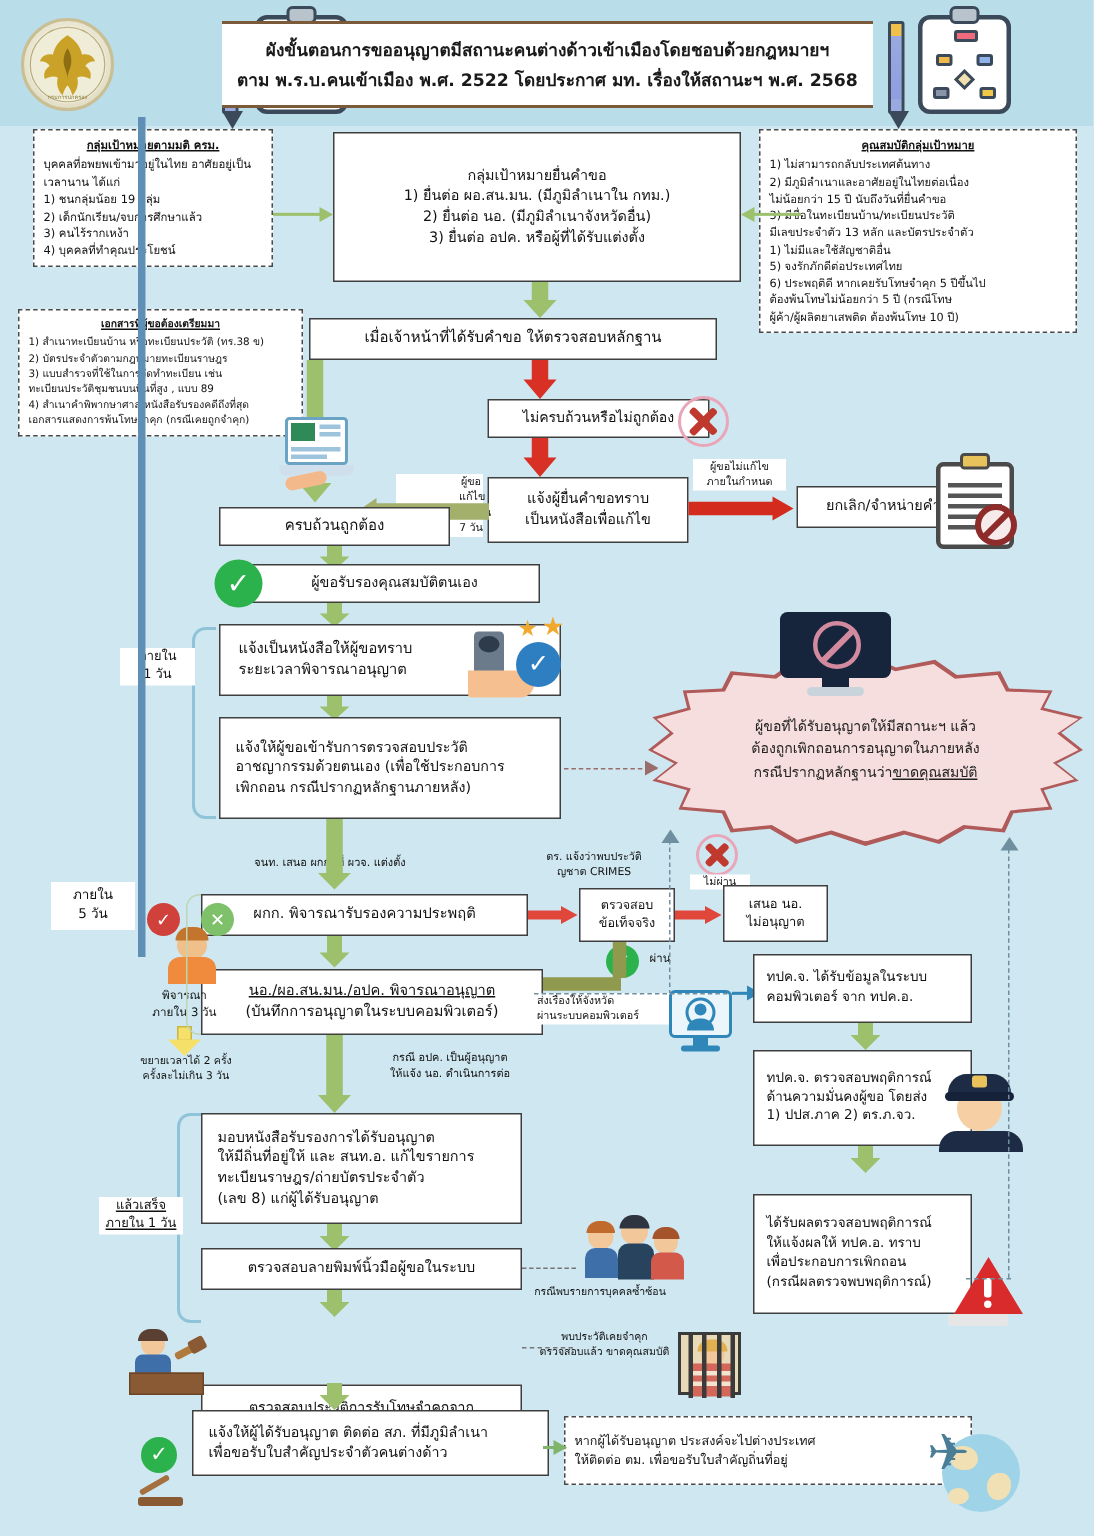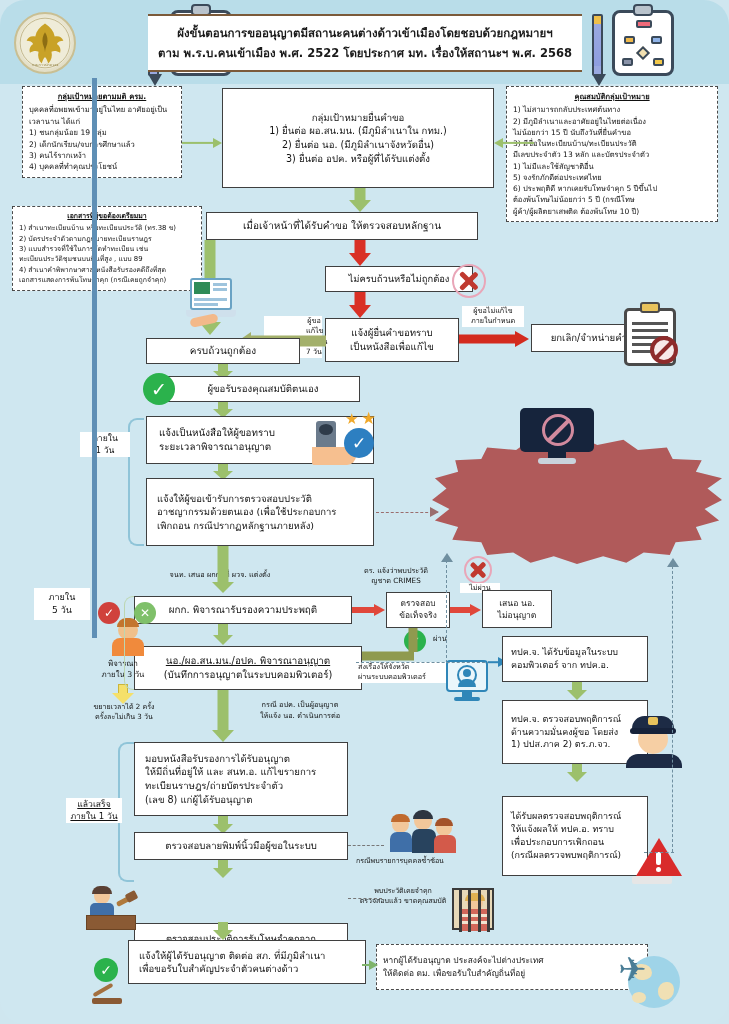--- a/index.html
+++ b/index.html
@@ -7,21 +7,20 @@
     width: 729px; height: 1024px;
     background: #cfe6ef;
     font-family: "DejaVu Sans", "Liberation Sans", sans-serif;
     overflow: hidden;
   }
   #page {
     position: relative;
     width: 729px; height: 1024px;
     background: linear-gradient(180deg,#cfe7f0 0%, #cfe7f0 100%);
     overflow: hidden;
-    border-radius: 25px;
   }
 
   
   .header-band {
     position: absolute; left: 0; top: 0; width: 729px; height: 84px;
     background: #b9dde9;
   }
   .title-bar {
     position: absolute; left: 148px; top: 14px; width: 434px; height: 58px;
     background: #ffffff; border-top: 2px solid #7b5a3a; border-bottom: 2px solid #7b5a3a;
@@ -650,20 +649,29 @@
     <div style="position:absolute; left:20px; top:14px; width:5px; height:13px; background:#fff; border-radius:2px;"></div>
     <div style="position:absolute; left:20px; top:29px; width:5px; height:5px; background:#fff; border-radius:50%;"></div>
     <div style="position:absolute; left:-4px; top:38px; width:40px; height:8px; background:#e6e6e6; border-radius:2px;"></div>
   </div>
 
   <div class="dline" style="left:672px; top:566px; width:0; height:286px; border-left:1.5px dashed #6f8fa0;"></div>
   <div class="dline" style="left:644px; top:852px; width:30px; height:0; border-top:1.5px dashed #6f8fa0;"></div>
   <div style="position:absolute; left:667px; top:558px; width:0; height:0; border-left:6px solid transparent; border-right:6px solid transparent; border-bottom:9px solid #6f8fa0;"></div>
 
   <div class="burst-b" style="left:432px; top:436px; width:290px; height:128px;"></div>
+  <div class="burst" style="left:435px; top:439px; width:284px; height:122px; font-size:9.4px; line-height:1.62;">
+    <div style="width:86%;">
+      <div>ผู้ขอที่ได้รับอนุญาตให้มีสถานะฯ แล้ว</div>
+      <div>ต้องถูกเพิกถอนการอนุญาตในภายหลัง</div>
+      <div>
+        <span>กรณีปรากฏหลักฐานว่า</span><span class="u">ขาดคุณสมบัติ</span>
+      </div>
+    </div>
+  </div>
 
   <div style="position:absolute; left:520px; top:408px; width:74px; height:58px;">
     <div style="position:absolute; left:0; top:0; width:74px; height:44px; background:#16243c; border-radius:5px;"></div>
     <div style="position:absolute; left:22px; top:6px; width:32px; height:32px; border-radius:50%; border:3.5px solid #d28a9e;"></div>
     <div style="position:absolute; left:24px; top:20px; width:30px; height:3.5px; background:#d28a9e; transform:rotate(-45deg);"></div>
     <div style="position:absolute; left:28px; top:44px; width:18px; height:6px; background:#16243c;"></div>
     <div style="position:absolute; left:18px; top:50px; width:38px; height:6px; background:#c9d3dc; border-radius:3px;"></div>
   </div>
 
   <div class="dline" style="left:376px; top:512px; width:62px; height:0; border-top:1.5px dashed #9a6d6d;"></div>

